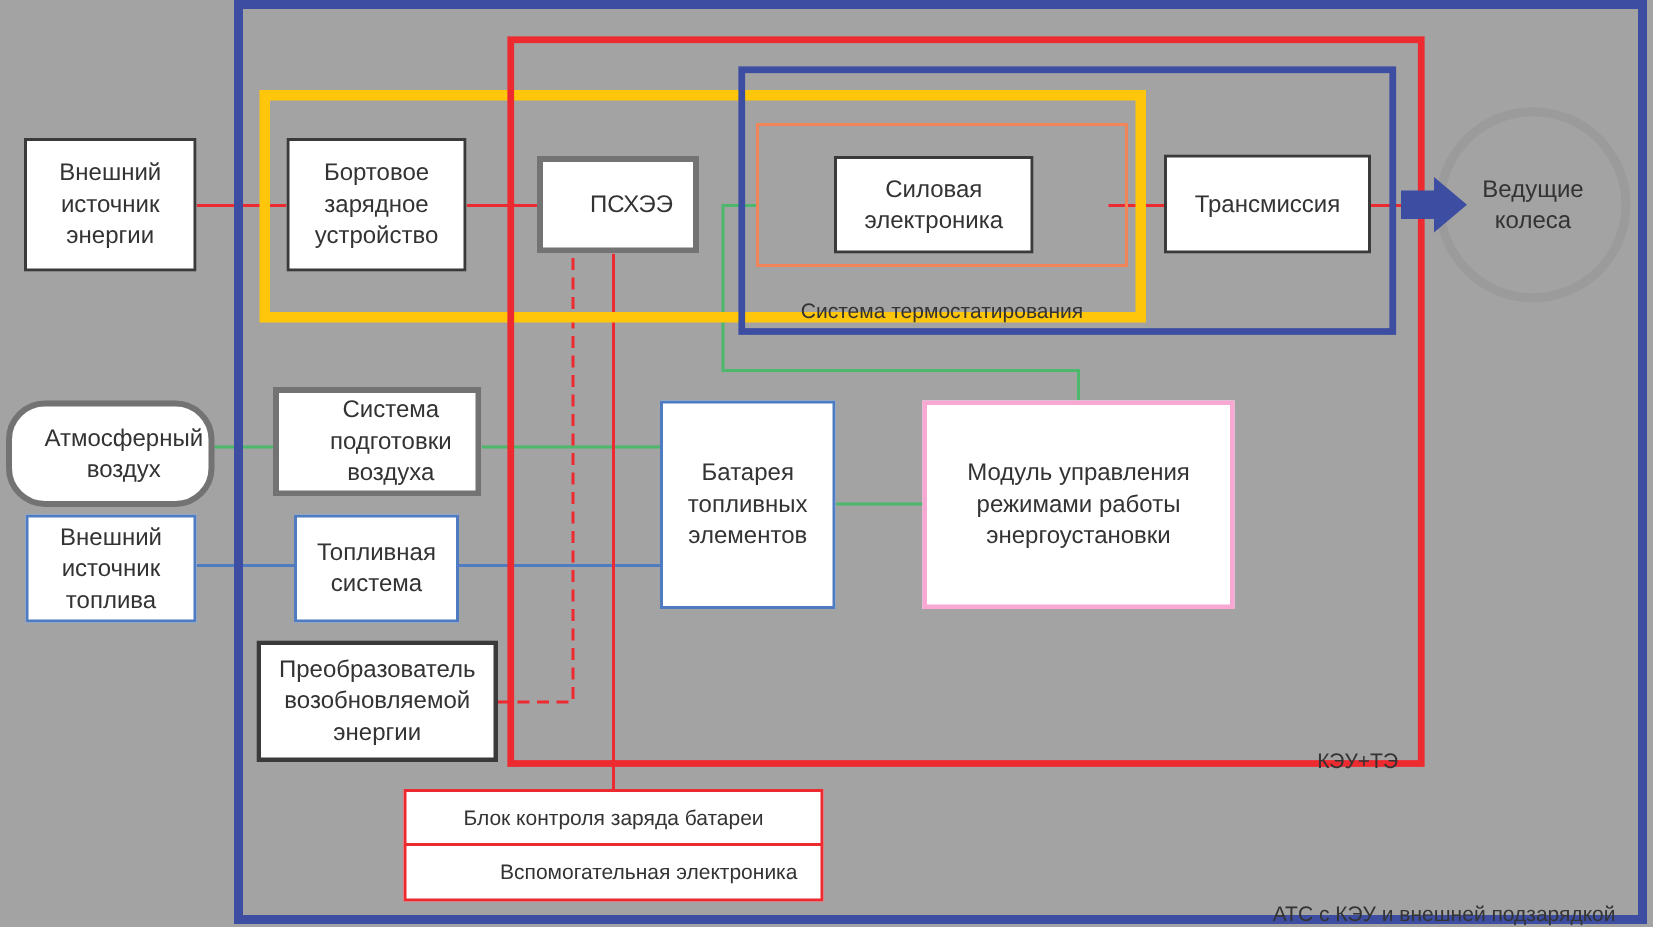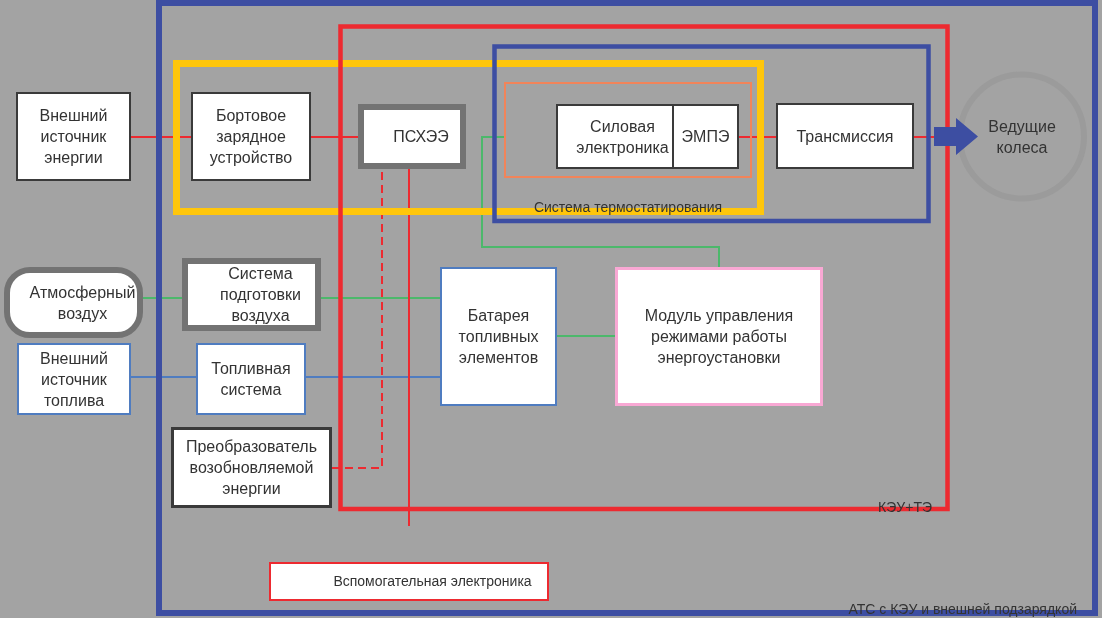--- a/index.html
+++ b/index.html
@@ -23,21 +23,21 @@
     align-items: center;
     justify-content: center;
     text-align: center;
     white-space: pre-line;
     font-size: 16px;
     line-height: 21px;
     color: #333333;
     z-index: 2;
   }
   .dark   { border: 2px solid #3a3a3a; }
-  .green  { border: 6px solid #737373; padding-left: 18px; }
+  .green  { border: 4px solid #737373; padding-left: 18px; }
   .blue   { border: 2px solid #4f7cc0; }
   .orange { border: 3px solid #f9a8d4; }
   .red    { border: 2px solid #ed2a30; font-size: 14px; }
 
   #b-ext-energy   { left: 16px;  top: 92px;  width: 115px; height: 89px; }
   #b-charger      { left: 191px; top: 92px;  width: 120px; height: 89px; }
   #b-pshee        { left: 358px; top: 104px; width: 108px; height: 65px; }
   #b-power-el     { left: 516px; top: 104px; width: 133px; height: 65px; margin-left: 40px; }
   #b-empe         { left: 672px; top: 104px; width: 67px;  height: 65px; }
   #b-transmission { left: 776px; top: 103px; width: 138px; height: 66px; }
@@ -106,41 +106,41 @@
 
   <div id="b-ext-energy" class="box dark">Внешний
 источник
 энергии</div>
   <div id="b-charger" class="box dark">Бортовое
 зарядное
 устройство</div>
   <div id="b-pshee" class="box green">ПСХЭЭ</div>
   <div id="b-power-el" class="box dark">Силовая
 электроника</div>
-  <div id="b-empe" class="box dark">ЭМПЭ</div>
   <div id="b-transmission" class="box dark">Трансмиссия</div>
   <div id="b-atm-air" class="box green">Атмосферный
 воздух</div>
   <div id="b-air-prep" class="box green">Система
 подготовки
 воздуха</div>
   <div id="b-ext-fuel" class="box blue">Внешний
 источник
 топлива</div>
   <div id="b-fuel-sys" class="box blue">Топливная
 система</div>
   <div id="b-fc-battery" class="box blue">Батарея
 топливных
 элементов</div>
   <div id="b-module" class="box orange">Модуль управления
 режимами работы
 энергоустановки</div>
   <div id="b-converter" class="box dark">Преобразователь
 возобновляемой
 энергии</div>
+  <div id="b-charge-ctrl" class="box red">Блок контроля заряда батареи</div>
   <div id="b-aux-el" class="box red">Вспомогательная электроника</div>
 
   <div id="lbl-thermal" class="frame-label">Система термостатирования</div>
   <div id="lbl-powerplant" class="frame-label">КЭУ+ТЭ</div>
   <div id="lbl-vehicle" class="frame-label">АТС с КЭУ и внешней подзарядкой</div>
 
   <svg id="overlay" class="layer" viewBox="0 0 1102 618">
     <circle cx="1022" cy="136.5" r="62" fill="none" stroke-width="6" stroke="#9b9b9b"></circle>
     <polygon points="934,127 956,127 956,118 978,136.5 956,155 956,146 934,146" fill="#3d4ea2"></polygon>
   </svg>

